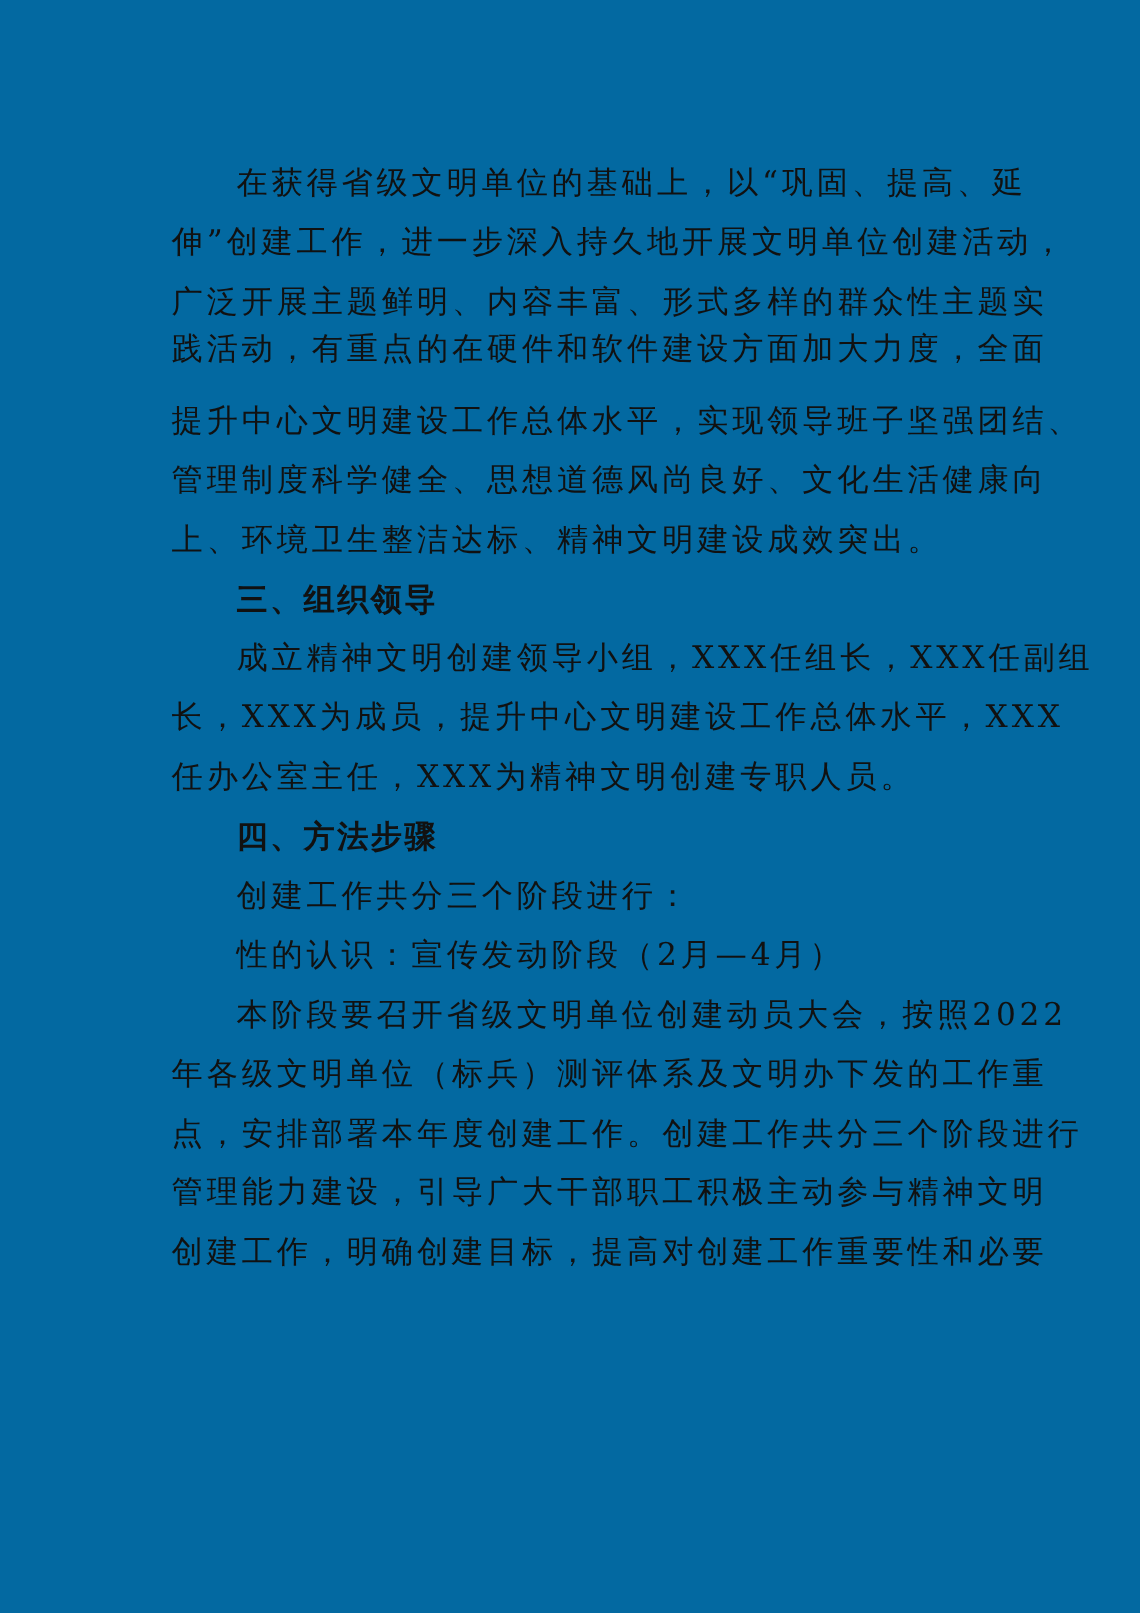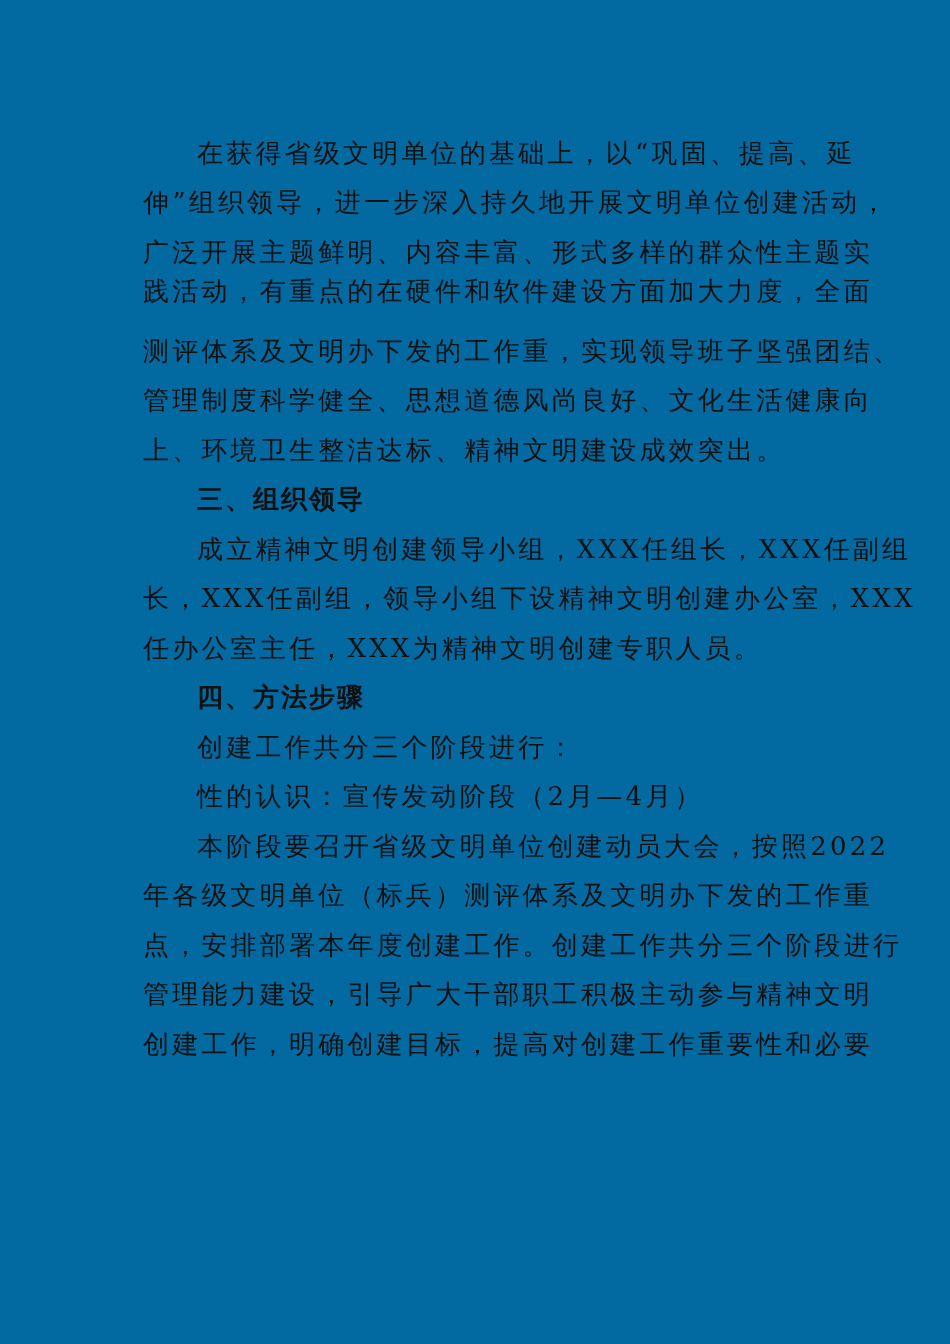--- a/index.html
+++ b/index.html
@@ -39,29 +39,29 @@
       font-family: Liberation Sans, sans-serif;
       font-weight: bold;
       letter-spacing: 2px;
     }
   </style>
 </head>
 <body>
 
 <div class="page">
   <div class="line indent" style="top:133px">在获得省级文明单位的基础上，以“巩固、提高、延</div>
-  <div class="line" style="top:182px">伸”组织领导，进一步深入持久地开展文明单位创建活动，</div>
+  <div class="line" style="top:182px">伸”创建工作，进一步深入持久地开展文明单位创建活动，</div>
   <div class="line" style="top:232px">广泛开展主题鲜明、内容丰富、形式多样的群众性主题实</div>
   <div class="line" style="top:271px">践活动，有重点的在硬件和软件建设方面加大力度，全面</div>
-  <div class="line" style="top:331px">测评体系及文明办下发的工作重，实现领导班子坚强团结、</div>
+  <div class="line" style="top:331px">提升中心文明建设工作总体水平，实现领导班子坚强团结、</div>
   <div class="line" style="top:380px">管理制度科学健全、思想道德风尚良好、文化生活健康向</div>
   <div class="line" style="top:430px">上、环境卫生整洁达标、精神文明建设成效突出。</div>
   <div class="line heading" style="top:479px">三、组织领导</div>
   <div class="line indent" style="top:529px">成立精神文明创建领导小组，XXX任组长，XXX任副组</div>
-  <div class="line" style="top:578px">长，XXX任副组，领导小组下设精神文明创建办公室，XXX</div>
+  <div class="line" style="top:578px">长，XXX为成员，提升中心文明建设工作总体水平，XXX</div>
   <div class="line" style="top:628px">任办公室主任，XXX为精神文明创建专职人员。</div>
   <div class="line heading" style="top:677px">四、方法步骤</div>
   <div class="line indent" style="top:727px">创建工作共分三个阶段进行：</div>
   <div class="line indent" style="top:776px">性的认识：宣传发动阶段（2月—4月）</div>
   <div class="line indent" style="top:826px">本阶段要召开省级文明单位创建动员大会，按照2022</div>
   <div class="line" style="top:875px">年各级文明单位（标兵）测评体系及文明办下发的工作重</div>
   <div class="line" style="top:925px">点，安排部署本年度创建工作。创建工作共分三个阶段进行</div>
   <div class="line" style="top:974px">管理能力建设，引导广大干部职工积极主动参与精神文明</div>
   <div class="line" style="top:1024px">创建工作，明确创建目标，提高对创建工作重要性和必要</div>
 </div>

